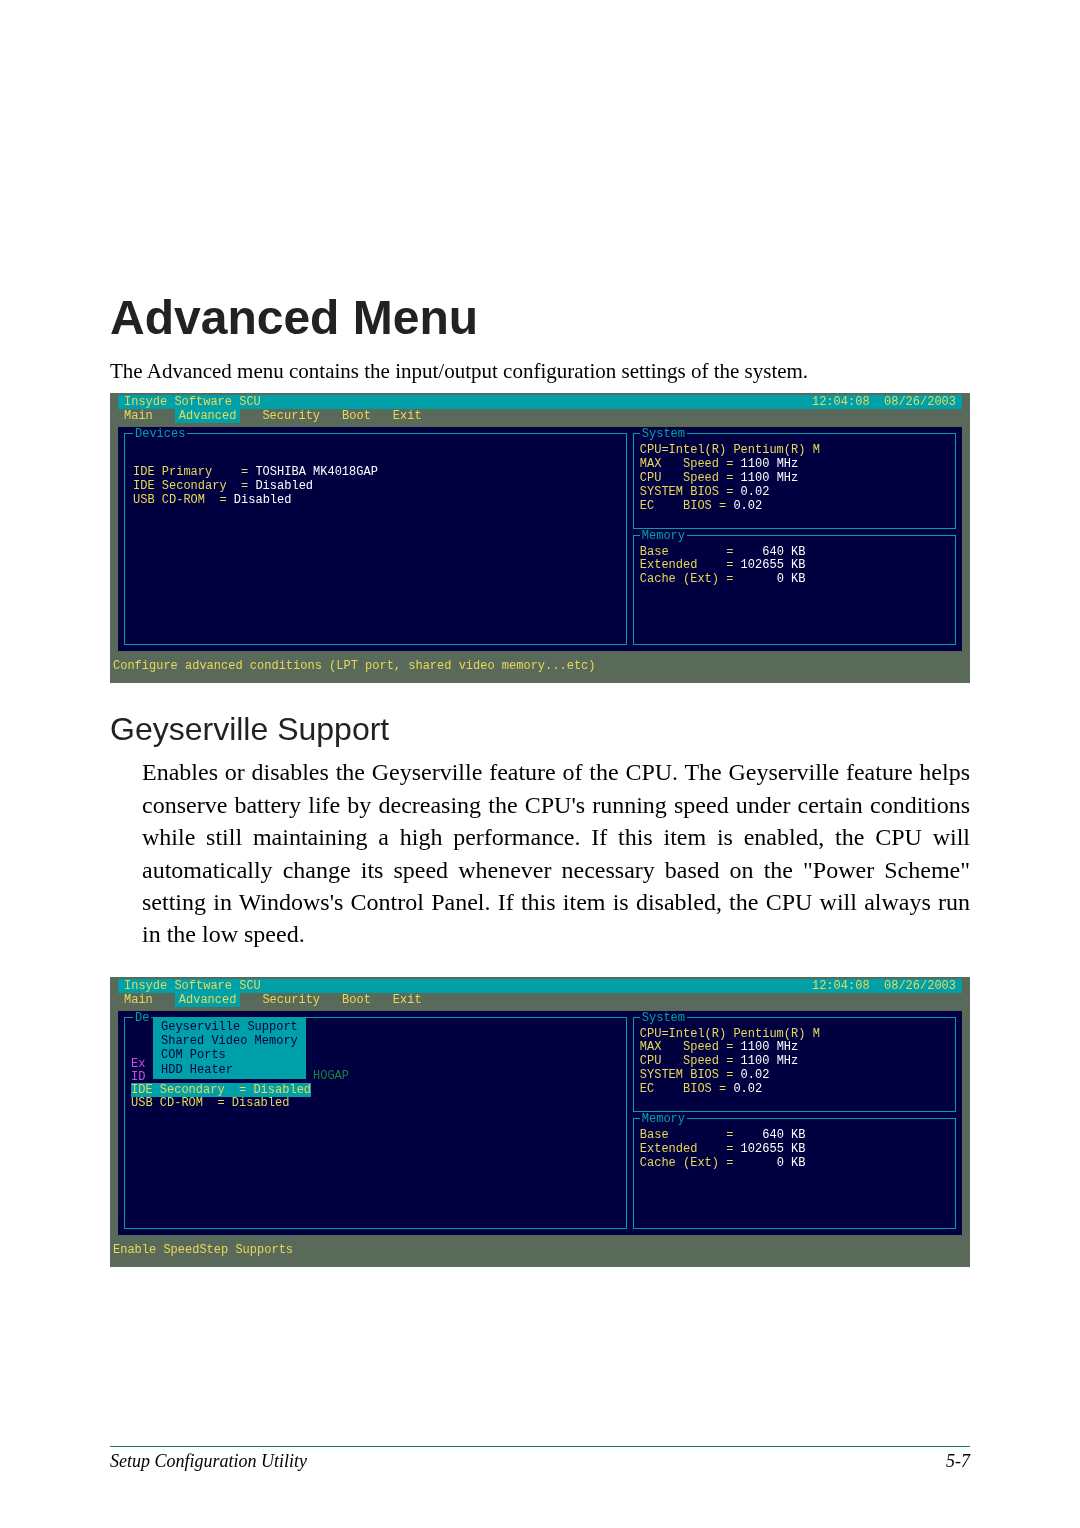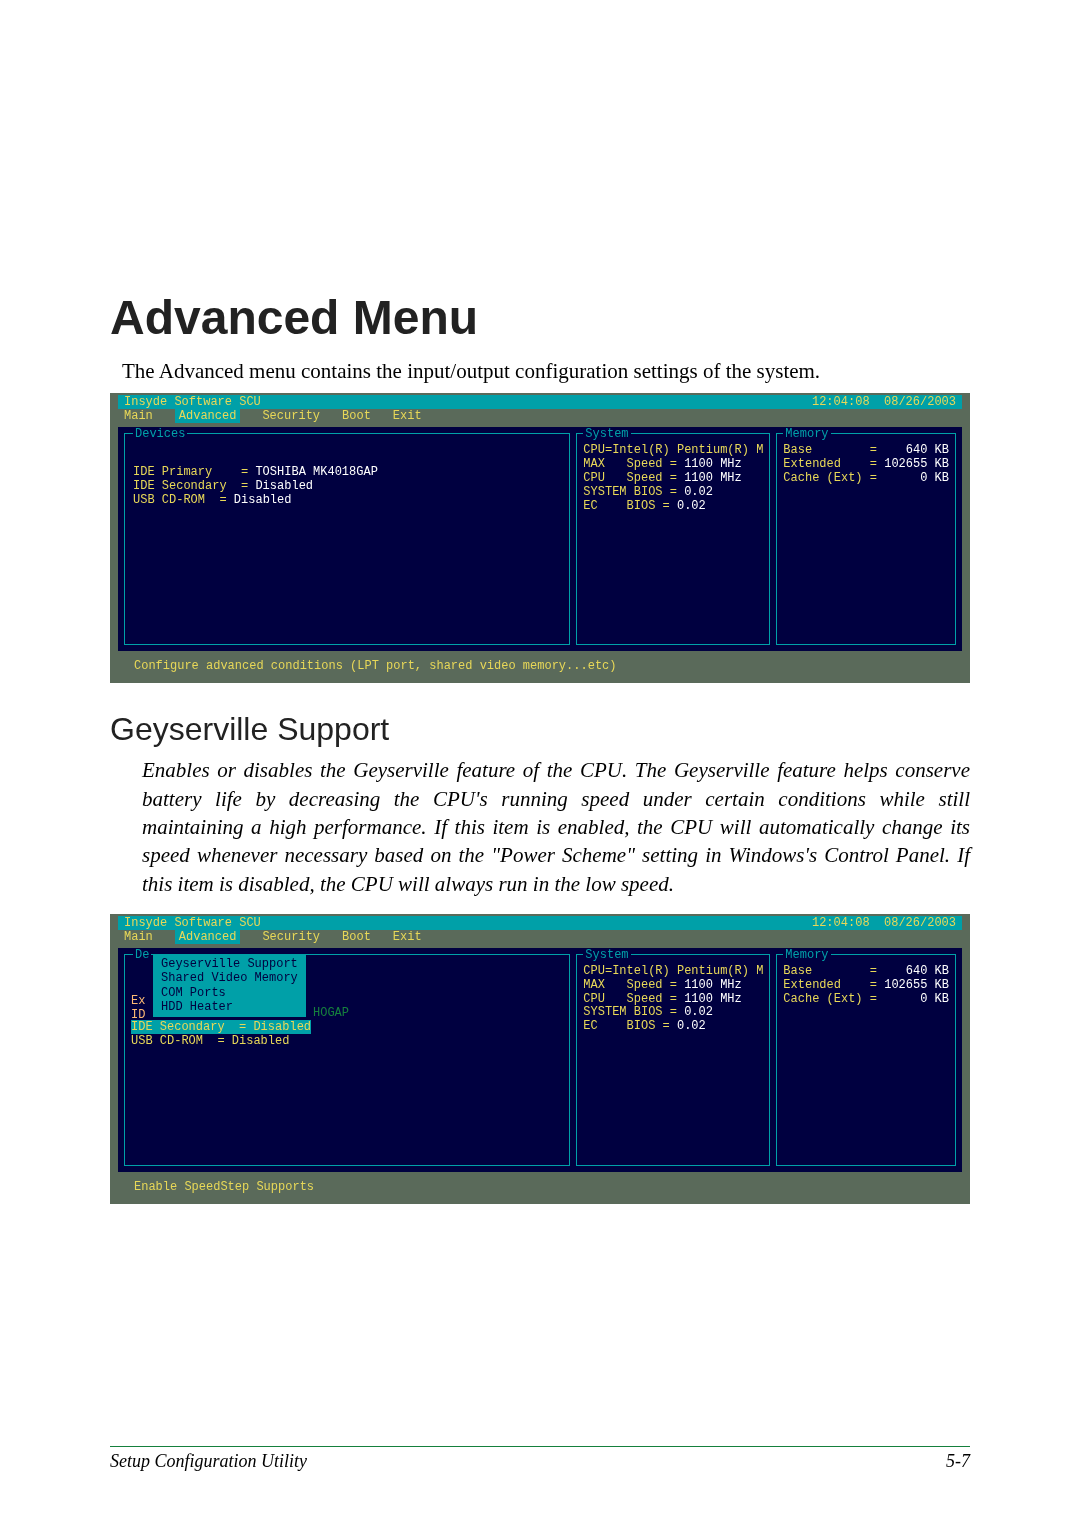--- a/index.html
+++ b/index.html
@@ -17,21 +17,20 @@
       font-size: 48px;
       font-weight: bold;
       margin-top: 210px;
       margin-bottom: 12px;
       color: #222;
     }
     .intro {
       font-size: 21px;
       line-height: 1.35;
       margin-bottom: 8px;
-      margin-left: 12px;
     }
     .bios-screen {
       width: 100%;
       height: 290px;
       background: #5a6a5a;
       font-family: 'Courier New', monospace;
       font-size: 12px;
       color: #e8d858;
       position: relative;
       padding: 4px 20px;
@@ -71,21 +70,21 @@
     }
     .bios-left {
       flex: 1.5;
       border: 1px solid #00a0a8;
       padding: 4px 8px;
       position: relative;
     }
     .bios-right {
       flex: 1;
       display: flex;
-      flex-direction: row;
+      flex-direction: column;
       gap: 6px;
     }
     .bios-right-top {
       border: 1px solid #00a0a8;
       padding: 4px 6px;
       flex: 1.1;
     }
     .bios-right-bottom {
       border: 1px solid #00a0a8;
       padding: 4px 6px;
@@ -98,21 +97,21 @@
       background: #000040;
       display: inline-block;
       padding: 0 2px;
       text-align: right;
     }
     .bios-line { white-space: pre; line-height: 1.15; }
     .bios-line .val { color: #fff; }
     .bios-help {
       position: absolute;
       bottom: 10px;
-      left: 24px;
+      left: 3px;
       right: 8px;
       color: #e8d858;
       font-size: 12px;
     }
     .bios-popup {
       position: absolute;
       top: 0px;
       left: 28px;
       background: #00a0a8;
       color: #000040;
@@ -123,26 +122,25 @@
     .bios-popup div { white-space: pre; }
     .sub-title {
       font-family: Arial, Helvetica, sans-serif;
       font-size: 32px;
       font-weight: normal;
       margin-top: 28px;
       margin-bottom: 8px;
       color: #222;
     }
     .body-text {
-      font-size: 21px;
+      font-size: 24px;
       line-height: 1.35;
       text-align: justify;
       margin-left: 32px;
-      margin-bottom: 16px;
-      font-style: italic;
+      margin-bottom: 26px;
     }
     .footer {
       position: absolute;
       bottom: 56px;
       left: 110px;
       right: 110px;
       border-top: 1px solid #15803d;
       padding-top: 4px;
       display: flex;
       justify-content: space-between;
@@ -213,21 +211,21 @@
   </div>
   <div class="bios-main">
     <div class="bios-left">
       <span class="panel-label">De</span>
       <div class="bios-popup">
         <div>Geyserville Support</div>
         <div>Shared Video Memory</div>
         <div>COM Ports</div>
         <div>HDD Heater</div>
       </div>
-      <div style="position:absolute; top:40px; left:6px; color:#fdba74;">
+      <div style="position:absolute; top:40px; left:6px; color:#d946ef;">
         <div class="bios-line">Ex</div>
         <div class="bios-line">ID</div>
       </div>
       <div style="position:absolute; top:52px; left:188px; color:#15803d;">
         <div class="bios-line">HOGAP</div>
       </div>
       <div style="position:absolute; top:66px; left:6px;">
         <div class="bios-line"><span style="background:#00a0a8">IDE Secondary  = Disabled</span></div>
         <div class="bios-line">USB CD-ROM  = Disabled</div>
       </div>

